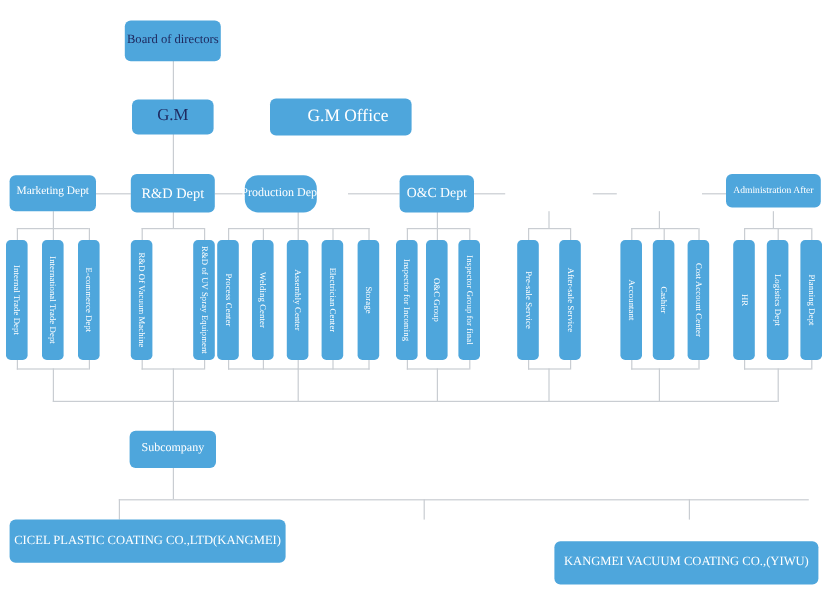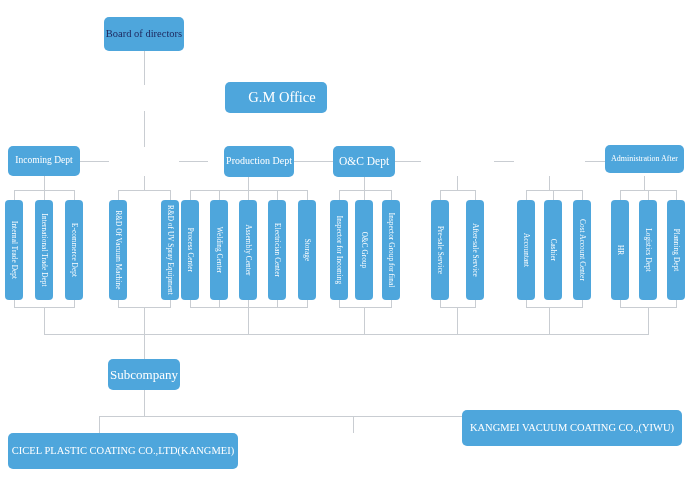--- a/index.html
+++ b/index.html
@@ -168,29 +168,35 @@
   <div class="ln lnv" style="left:144px; top:390px; height:26px;"></div>
   <div class="ln lnh" style="left:99px;  top:416px; width:575px;"></div>
   <div class="ln lnv" style="left:99px;  top:416px; height:17px;"></div>
   <div class="ln lnv" style="left:353px; top:416px; height:17px;"></div>
   <div class="ln lnv" style="left:574px; top:416px; height:17px;"></div>
 
   <div class="box dark" style="left:104px; top:17px; width:80px; height:34px; font-size:10.5px;">
     <span>Board of directors</span>
   </div>
 
-
-  <div class="box" style="left:225px; top:82px; width:102px; height:31px; font-size:14.5px;padding-left:12px;">
+  <div class="box dark" style="left:110px; top:83px; width:68px; height:29px; font-size:14px;">
+    <span>G.M</span>
+  </div>
+
+  <div class="box" style="left:225px; top:82px; width:118px; height:31px; font-size:14.5px;padding-left:12px;">
     <span>G.M Office</span>
   </div>
 
   <div class="box" style="left:8px; top:146px; width:72px; height:30px; font-size:9.5px;">
-    <span>Incoming Dept</span>
-  </div>
-  <div class="box" style="left:224px; top:146px; width:70px; height:31px; font-size:10px;">
+    <span>Marketing Dept</span>
+  </div>
+  <div class="box" style="left:109px; top:145px; width:70px; height:32px; font-size:12px;">
+    <span>R&amp;D Dept</span>
+  </div>
+  <div class="box" style="left:204px; top:146px; width:60px; height:31px; font-size:10px;border-radius:11px;">
     <span>Production Dept</span>
   </div>
   <div class="box" style="left:333px; top:146px; width:62px; height:31px; font-size:11.5px;">
     <span>O&amp;C Dept</span>
   </div>
   <div class="box" style="left:605px; top:145px; width:79px; height:28px; font-size:8px;">
     <span>Administration After</span>
   </div>
 
   <div class="vbox" style="left:5px; top:200px; width:18px; height:100px;">
@@ -256,24 +262,24 @@
   <div class="vbox" style="left:611px; top:200px; width:18px; height:100px;">
     <span>HR</span>
   </div>
   <div class="vbox" style="left:639px; top:200px; width:18px; height:100px;">
     <span>Logistics Dept</span>
   </div>
   <div class="vbox" style="left:667px; top:200px; width:18px; height:100px;">
     <span>Planning Dept</span>
   </div>
 
-  <div class="box" style="left:108px; top:359px; width:72px; height:31px; font-size:13px;">
+  <div class="box" style="left:108px; top:359px; width:72px; height:31px; font-size:10px;">
     <span>Subcompany</span>
   </div>
 
   <div class="box" style="left:8px; top:433px; width:230px; height:36px; font-size:10.5px;">
     <span>CICEL PLASTIC COATING CO.,LTD(KANGMEI)</span>
   </div>
-  <div class="box" style="left:462px; top:410px; width:220px; height:36px; font-size:10.5px;">
+  <div class="box" style="left:462px; top:451px; width:220px; height:36px; font-size:10.5px;">
     <span>KANGMEI VACUUM COATING CO.,(YIWU)</span>
   </div>
 
 </div>
 
 </body></html>

